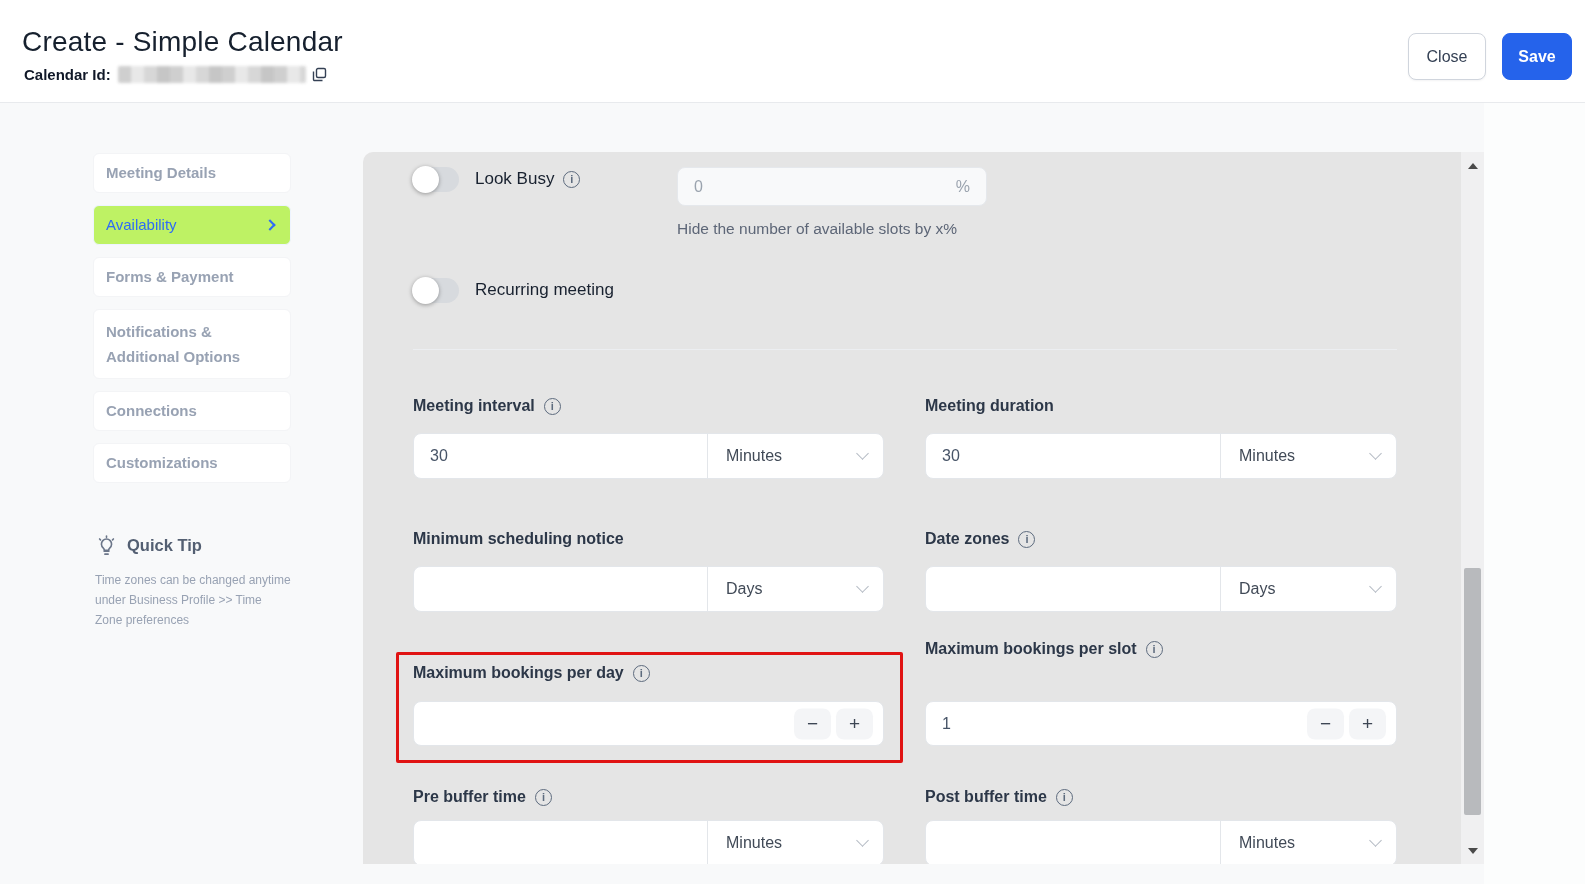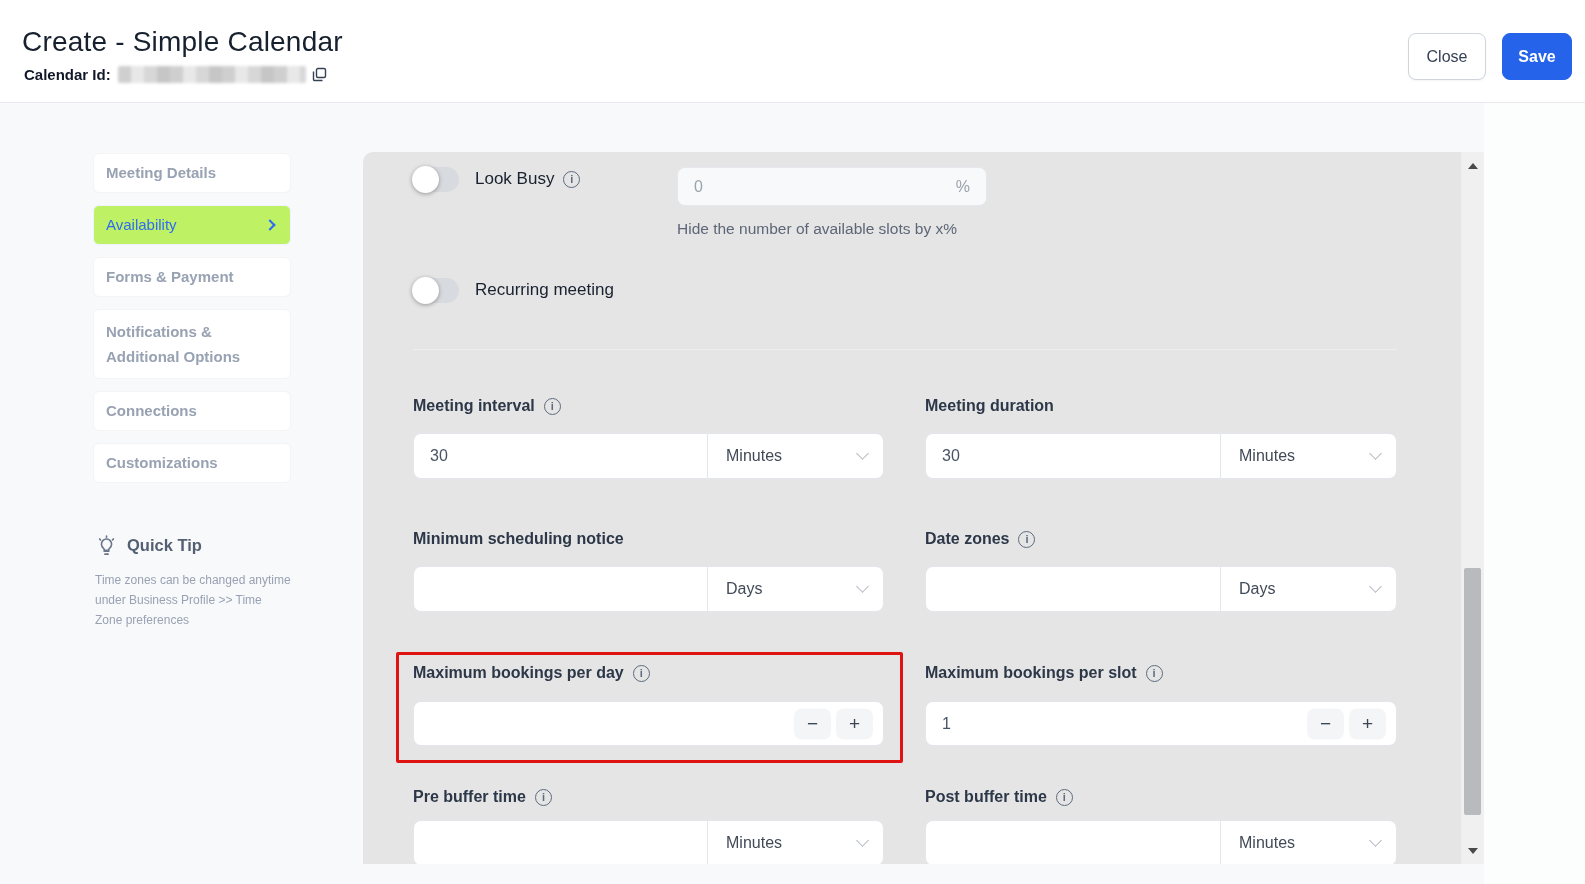--- a/index.html
+++ b/index.html
@@ -204,21 +204,21 @@
     <span class="info-icon">i</span>
   </div>
   <div class="fgroup" style="left:50px; top:549px; width:471px; height:45px;">
     <input type="text" readonly="" style="width: 370px;" value="">
     <div class="steppers">
       <div class="step-btn">−</div>
       <div class="step-btn">+</div>
     </div>
   </div>
 
-  <div class="flabel" style="left:562px; top:512px;">
+  <div class="flabel" style="left:562px; top:488px;">
     <span>Maximum bookings per slot</span>
     <span class="info-icon">i</span>
   </div>
   <div class="fgroup" style="left:562px; top:549px; width:472px; height:45px;">
     <input type="text" readonly="" style="width: 370px;" value="1">
     <div class="steppers">
       <div class="step-btn">−</div>
       <div class="step-btn">+</div>
     </div>
   </div>

